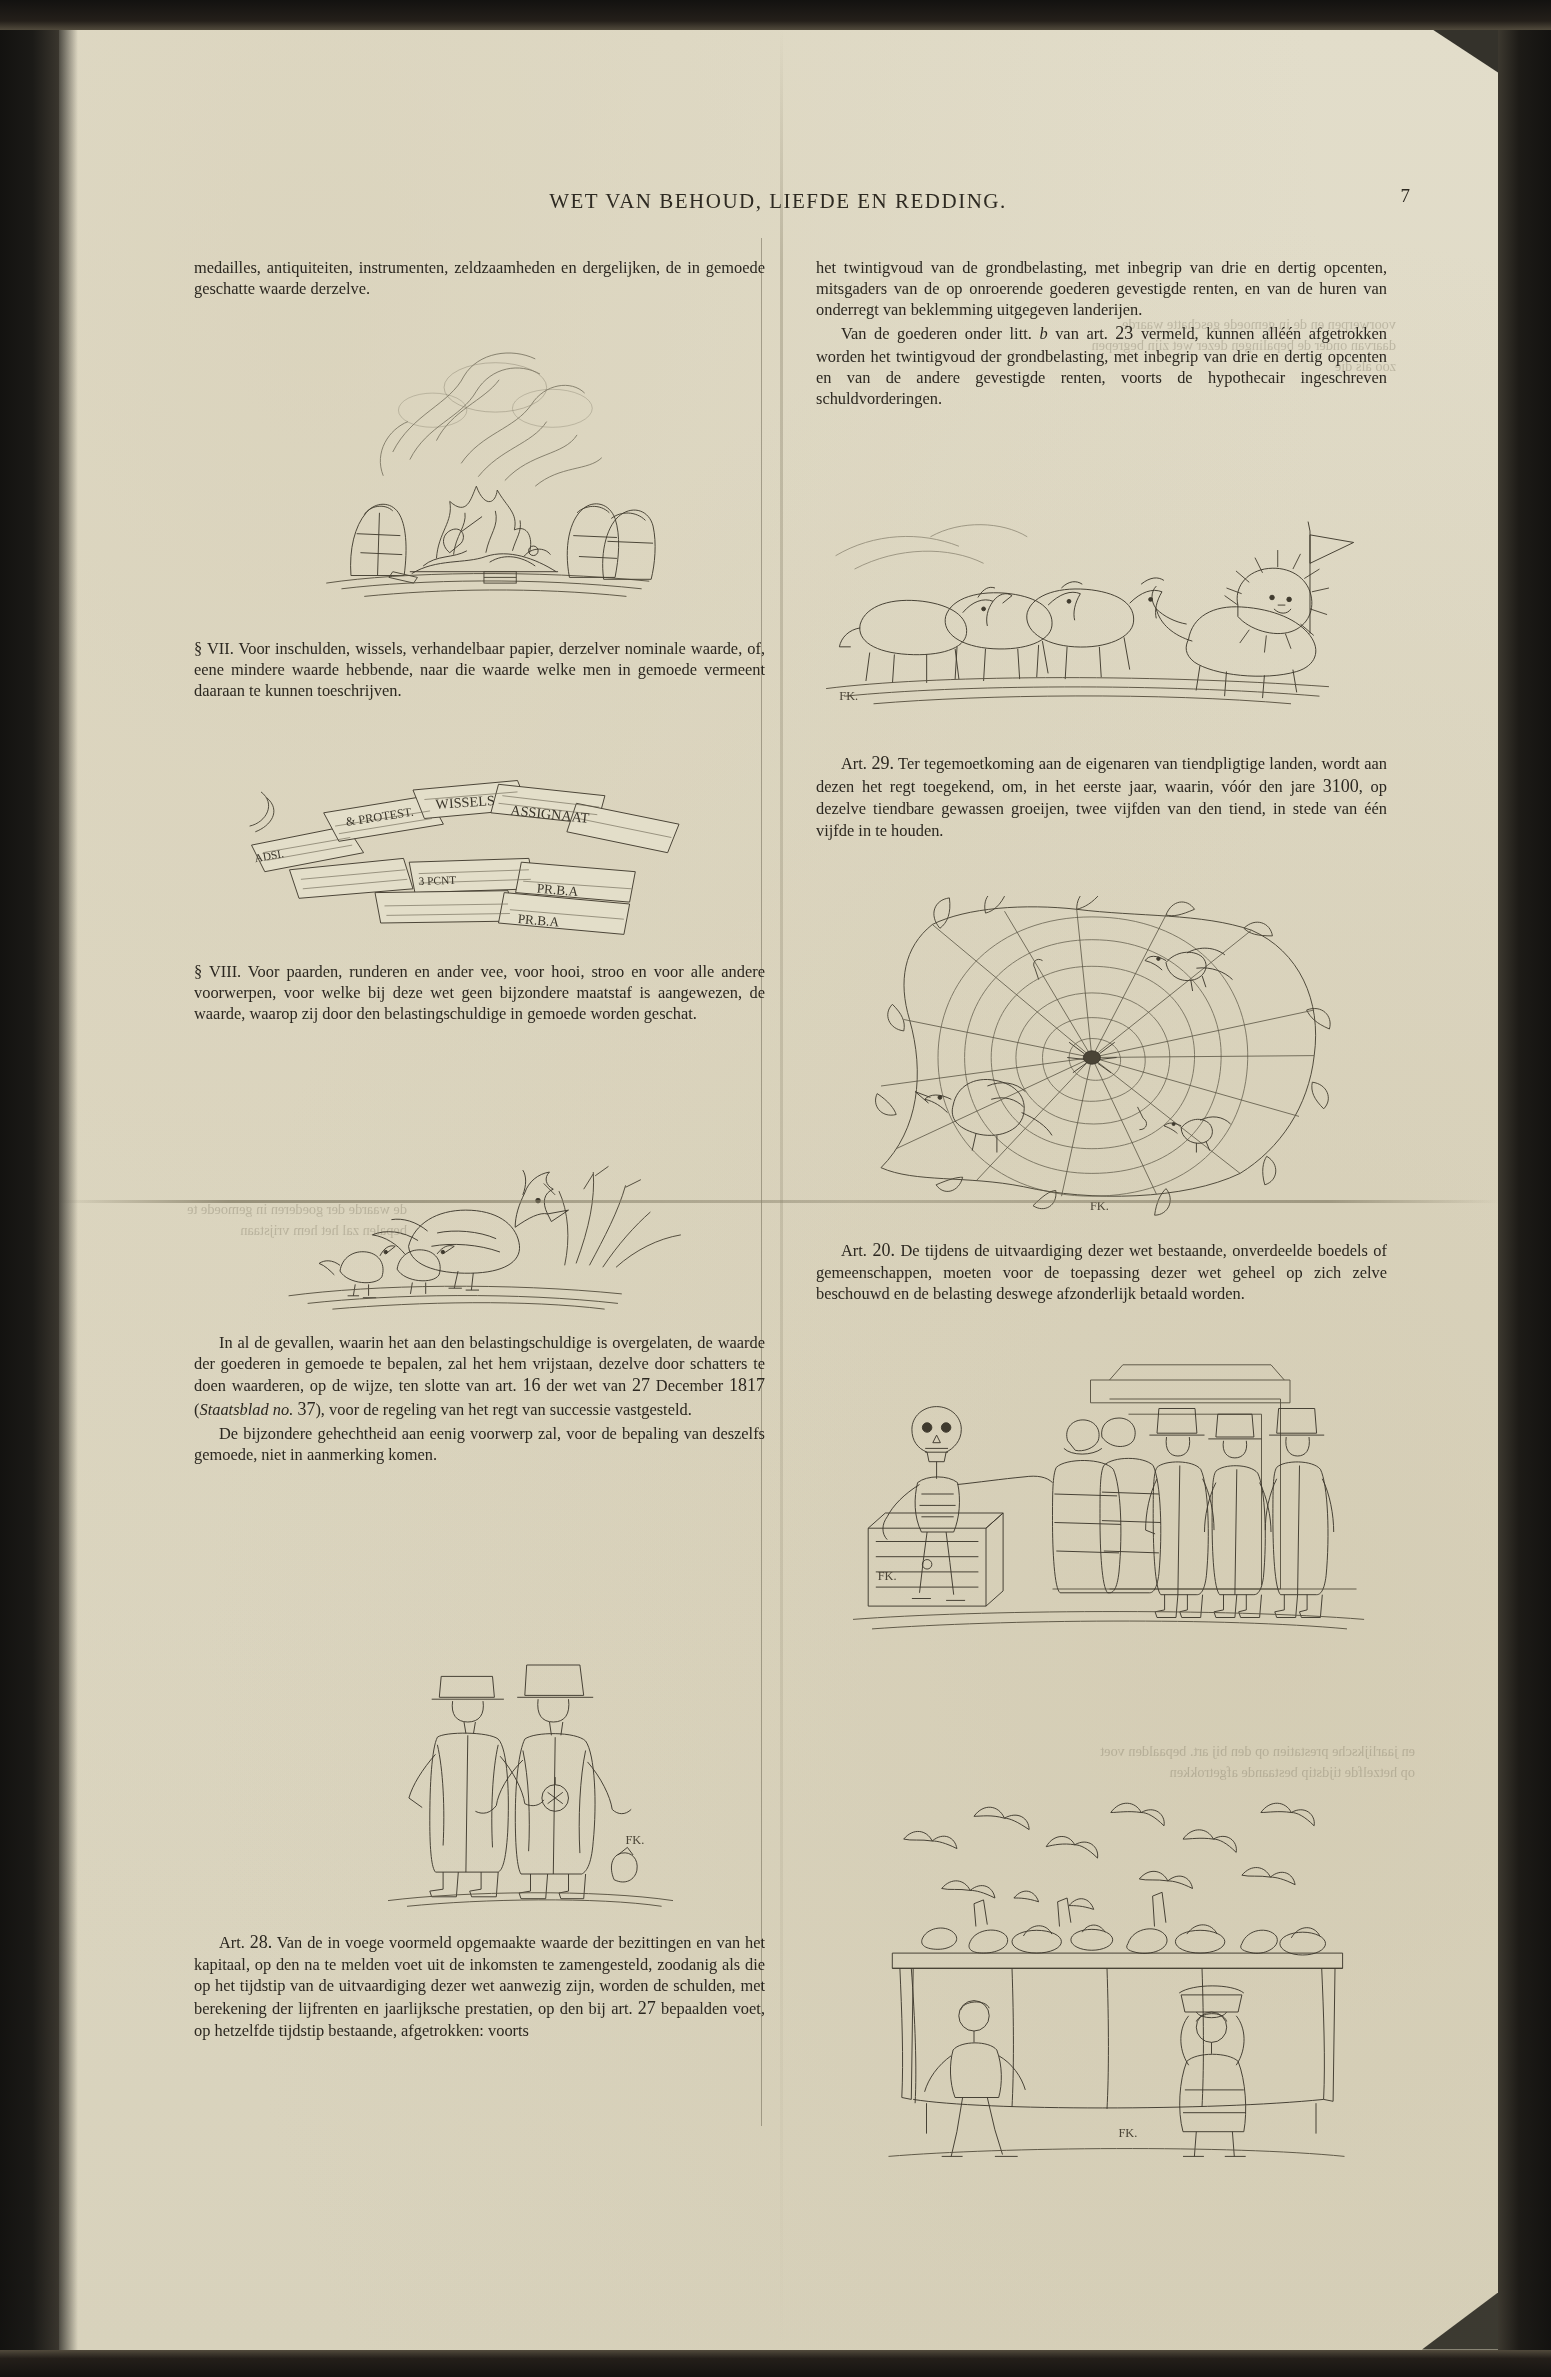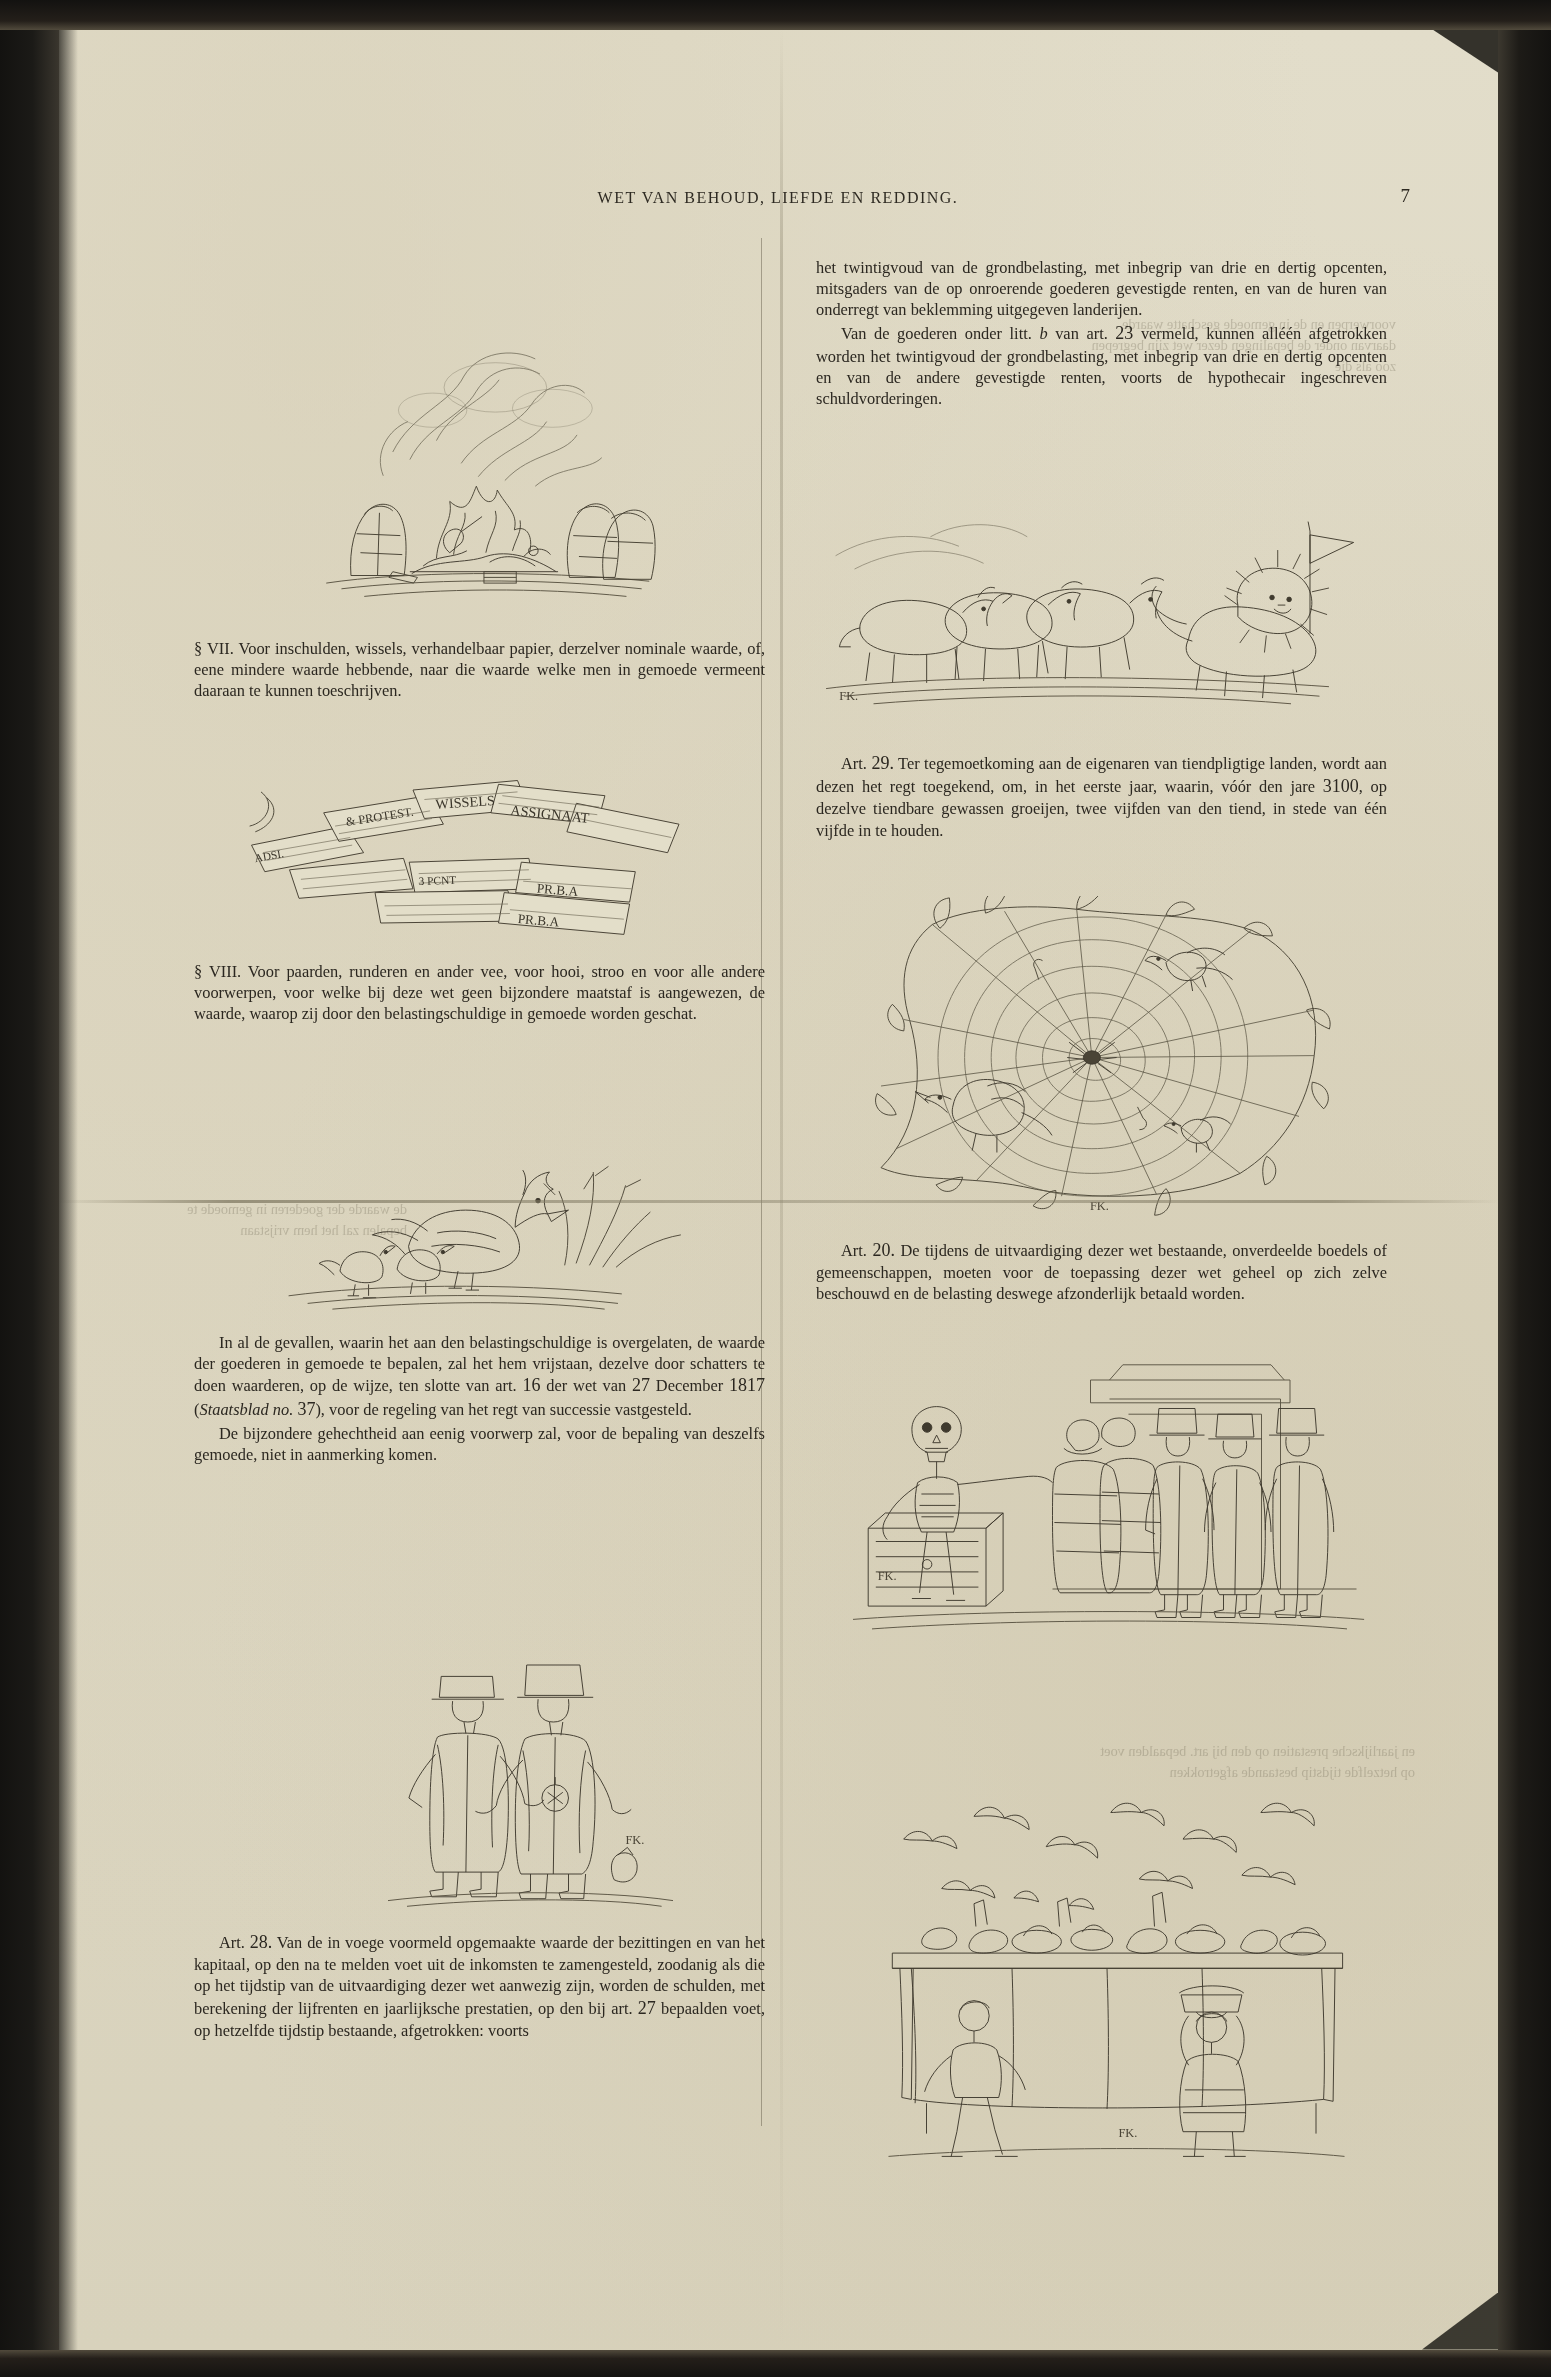--- a/index.html
+++ b/index.html
@@ -111,21 +111,21 @@
     background: #15140f;
     clip-path: polygon(100% 100%, 100% 0, 0 100%);
     opacity: .8;
   }
   
   .running-head {
     position: absolute;
     left: 0; right: 0;
     top: 160px;
     text-align: center;
-    font-size: 16px;
+    font-size: 21px;
     letter-spacing: 1.5px;
     color: #2e2a22;
   }
   .page-number {
     position: absolute;
     right: 91px;
     top: 156px;
     font-size: 19px;
     color: #2e2a22;
   }
@@ -194,20 +194,23 @@
     </div>
     <div class="showthrough" style="left:1037px; top:1712px; width:323px;">
       en jaarlijksche prestatien op den bij art. bepaalden voet op hetzelfde tijdstip bestaande afgetrokken
     </div>
 
     <div class="running-head">WET VAN BEHOUD, LIEFDE EN REDDING.</div>
     <div class="page-number">7</div>
 
     <div class="rule-divider"></div>
 
+    <div class="col left" style="top:228px; height:57px;">
+      <p class="noindent">medailles, antiquiteiten, instrumenten, zeldzaamheden en dergelijken, de in gemoede geschatte waarde derzelve.</p>
+    </div>
 
     <div class="fig" style="left:195px; top:309px;">
       <svg width="466" height="285" viewBox="0 0 490 300" fill="none" stroke="#433d31" stroke-width="1">
 
         <g stroke="#6d6755" stroke-width="1" fill="none" opacity=".8">
           <path d="M150 120 C170 80 210 70 225 40 C240 15 275 10 300 22"></path>
           <path d="M168 128 C186 92 222 84 238 56 C254 30 284 26 305 38"></path>
           <path d="M196 108 C212 76 246 66 262 44"></path>
           <path d="M222 132 C244 100 278 96 296 70 C310 48 338 44 352 58"></path>
           <path d="M240 146 C264 116 296 112 312 88"></path>

